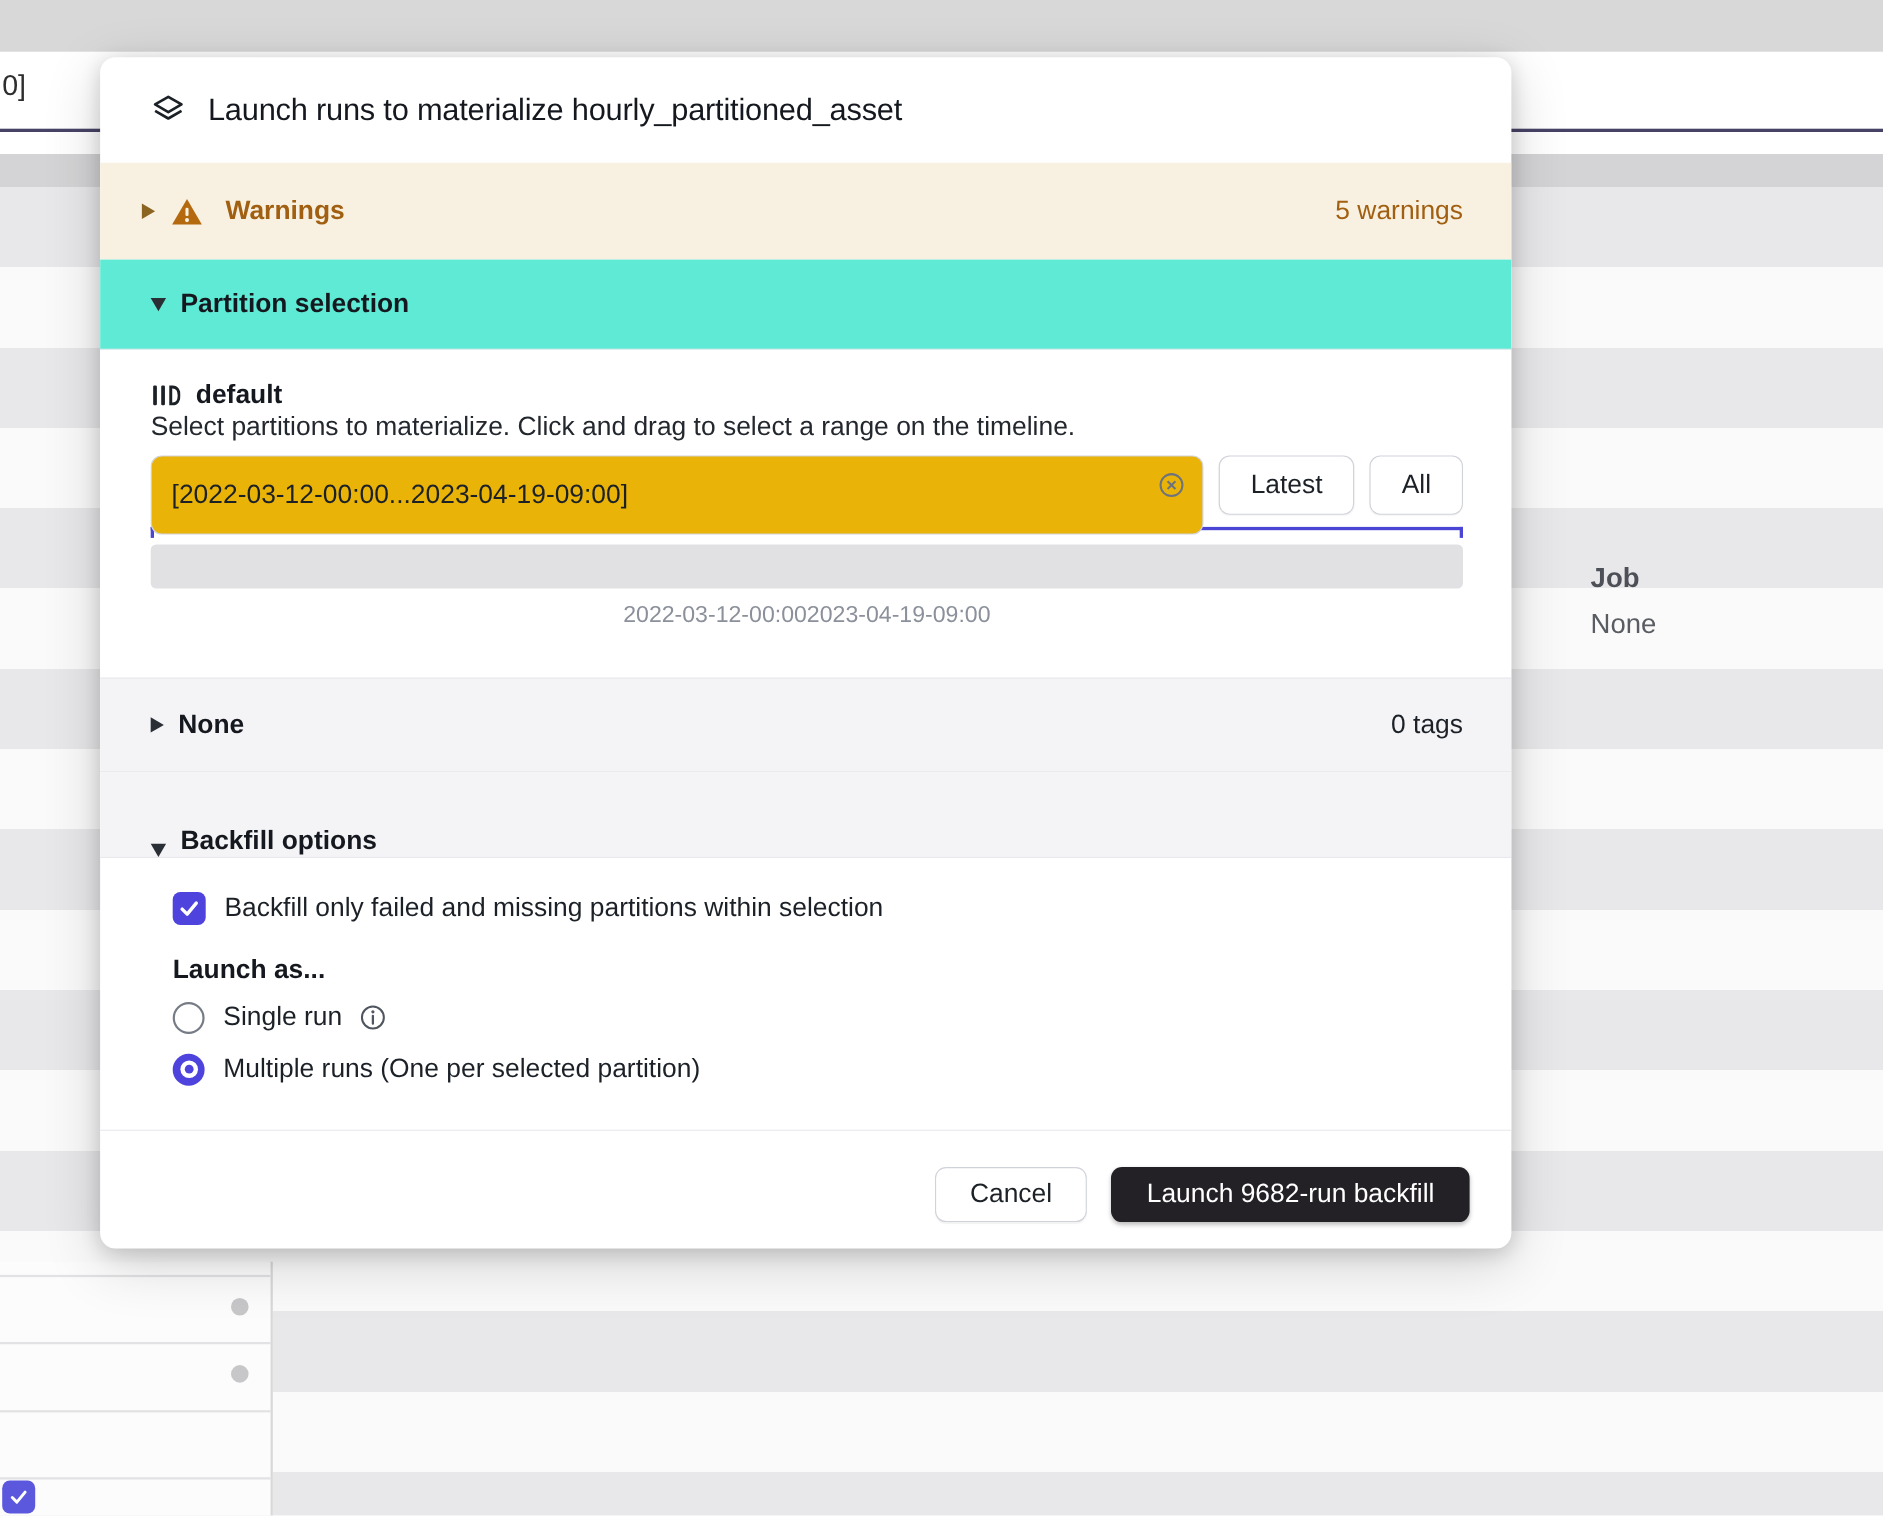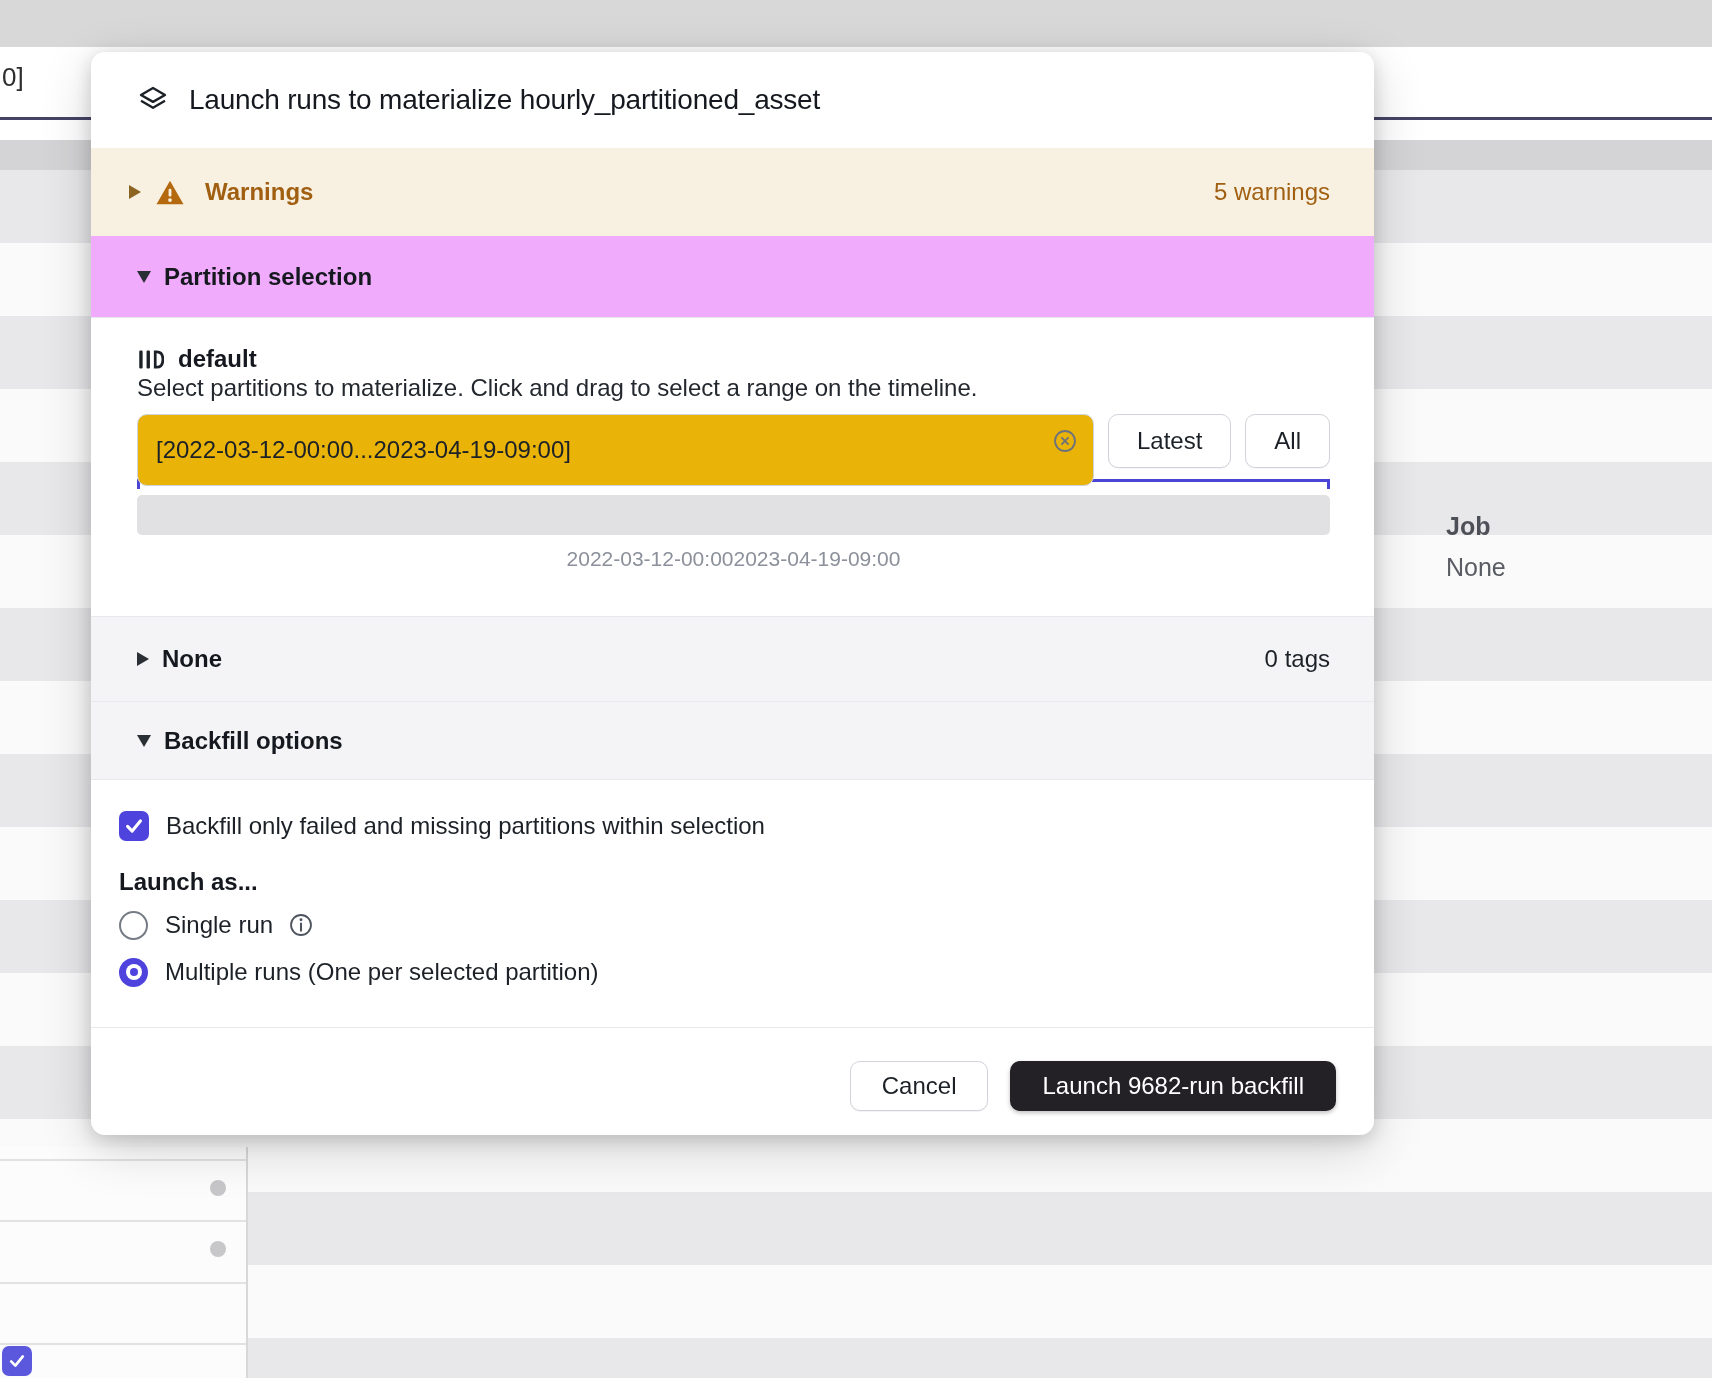--- a/index.html
+++ b/index.html
@@ -55,25 +55,25 @@
 
   .caret-r { width:0; height:0; border-left:12px solid currentColor; border-top:7px solid transparent; border-bottom:7px solid transparent; flex:none; }
   .caret-d { width:0; height:0; border-top:12px solid currentColor; border-left:7px solid transparent; border-right:7px solid transparent; flex:none; }
   .caret-dark { color:#2a2e35; }
   .caret-warn { color:#8a6420; }
 
   .sec-header {
     flex:none; display:flex; align-items:center; padding:0 44px 0 46px; cursor:pointer;
   }
   .sec-header .htxt { font-size:24px; font-weight:700; margin-left:13px; color:#15191f; }
-  .sec-partition { height:82px; background:#f0abfc; border-bottom:1px solid #e8e9ed; }
+  .sec-partition { height:82px; background:#5eead4; border-bottom:1px solid #e8e9ed; }
   .sec-gray { background:#f4f4f6; }
   .row-tags { height:86px; border-top:1px solid #e8e9ed; border-bottom:1px solid #e8e9ed; }
   .row-tags .count { margin-left:auto; font-size:24px; color:#1c2127;text-align:center; }
-  .sec-backfill { height:78px; border-bottom:1px solid #e8e9ed; }
+  .sec-backfill { height:78px; border-bottom:1px solid #e8e9ed;align-items:flex-end; }
 
   .psel-body { height:298px; flex:none; padding:26px 44px 0 46px; background:#fff; }
   .dim-row { display:flex; align-items:center; height:30px; gap:14px; margin-bottom:0; }
   .dim-name { font-size:24px; font-weight:700; color:#15191f; }
   .instructions { font-size:24px; color:#23272e; height:28px; margin-bottom:12px; }
 
   .input-row { display:flex; gap:14px; height:54px; margin-bottom:11px; }
   .input-wrap { position:relative; flex:1; }
   .range-input {
     width:100%; height:72px; border:1px solid #d0d3d9; border-radius:10px;
@@ -90,21 +90,21 @@
     box-shadow: 0 1px 1px rgba(0,0,0,.04);
   }
 
   .sel-line {
     height:10px; margin-bottom:6px;
     border-top:3px solid #4b45d6; border-left:3px solid #4b45d6; border-right:3px solid #4b45d6;
   }
   .timeline-bar { height:40px; border-radius:5px; background:#e1e1e3; margin-bottom:12px; cursor:pointer; }
   .ts-row { display:flex; justify-content:center; font-size:21px; color:#8b909a; }
 
-  .bf-body { height:247px; flex:none; padding:30px 44px 0 28px; background:#fff; }
+  .bf-body { height:247px; flex:none; padding:30px 44px 0 28px; background:#fff;margin-left:38px; }
   .cb-row { display:flex; align-items:center; gap:17px; height:32px; margin-bottom:26px; cursor:pointer; }
   .checkbox {
     width:30px; height:30px; border-radius:7px; background:#4f43dd; flex:none;
     display:flex; align-items:center; justify-content:center;
   }
   .cb-label { font-size:24px; color:#1c2127; }
   .launch-as { font-size:24px; font-weight:700; height:28px; margin-bottom:14px; color:#15191f; }
   .radio-row { display:flex; align-items:center; gap:17px; height:30px; cursor:pointer; }
   .radio-row + .radio-row { margin-top:17px; }
   .radio { width:29px; height:29px; border-radius:50%; flex:none; }

